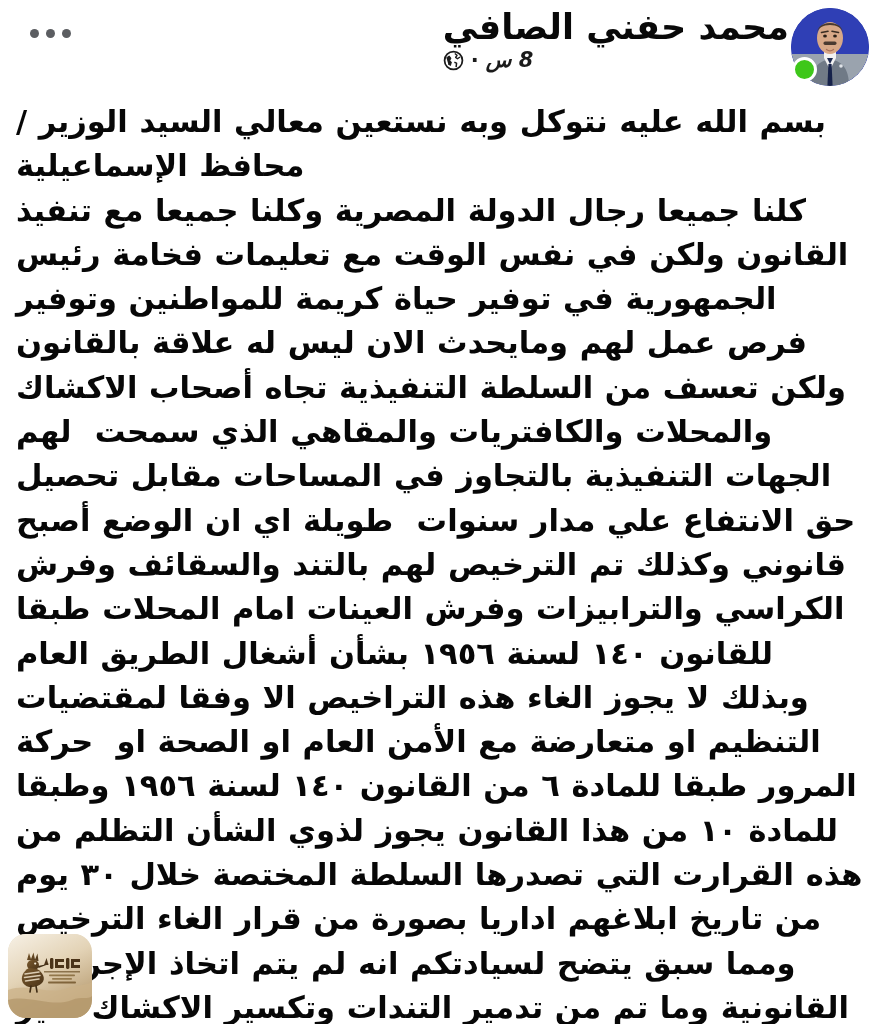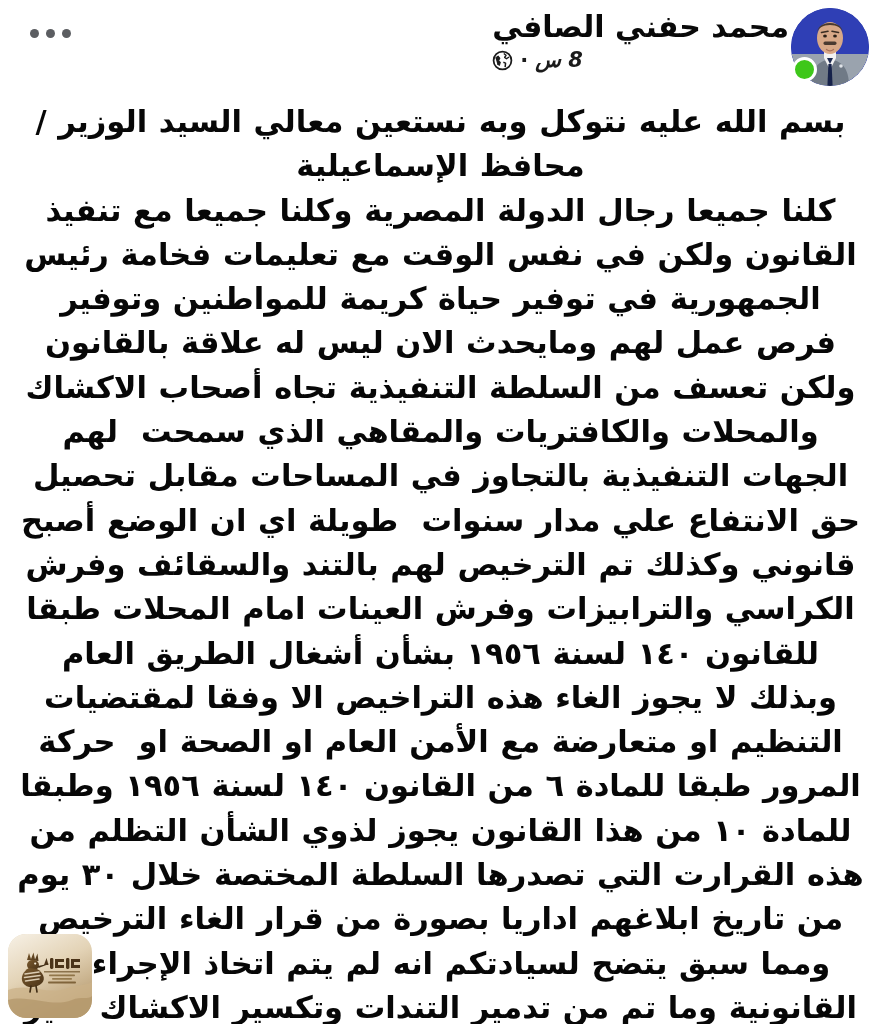--- a/index.html
+++ b/index.html
@@ -47,21 +47,21 @@
 
   .identity {
     position: absolute;
     right: 92px;
     top: 8px;
     text-align: right;
     direction: rtl;
   }
 
   .author-name {
-    font-size: 30px;
+    font-size: 35px;
     font-weight: 700;
     line-height: 38px;
     color: #090909;
     letter-spacing: 0px;
     white-space: nowrap;
   }
 
   .meta-row {
     margin-top: 2px;
     display: flex;
@@ -135,21 +135,21 @@
     padding: 0 16px;
     direction: rtl;
     text-align: center;
   }
 
   .paragraph {
     font-size: 30.5px;
     font-weight: 700;
     line-height: 44.3px;
     color: #070707;
-    text-align: center;
+    text-align: left;
     word-spacing: 1px;
     white-space: pre-wrap;
   }
   .paragraph + .paragraph { margin-top: 0; }
 
   
   .watermark {
     position: absolute;
     left: 8px;
     bottom: 6px;

